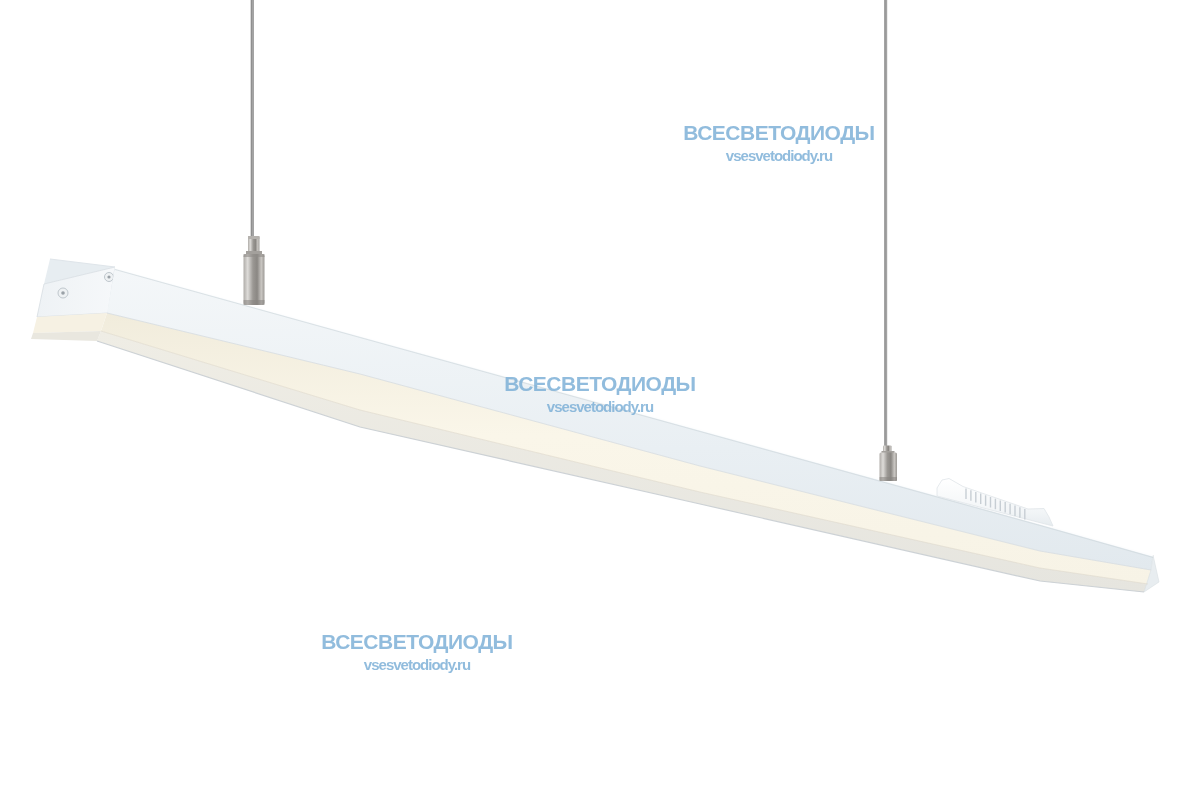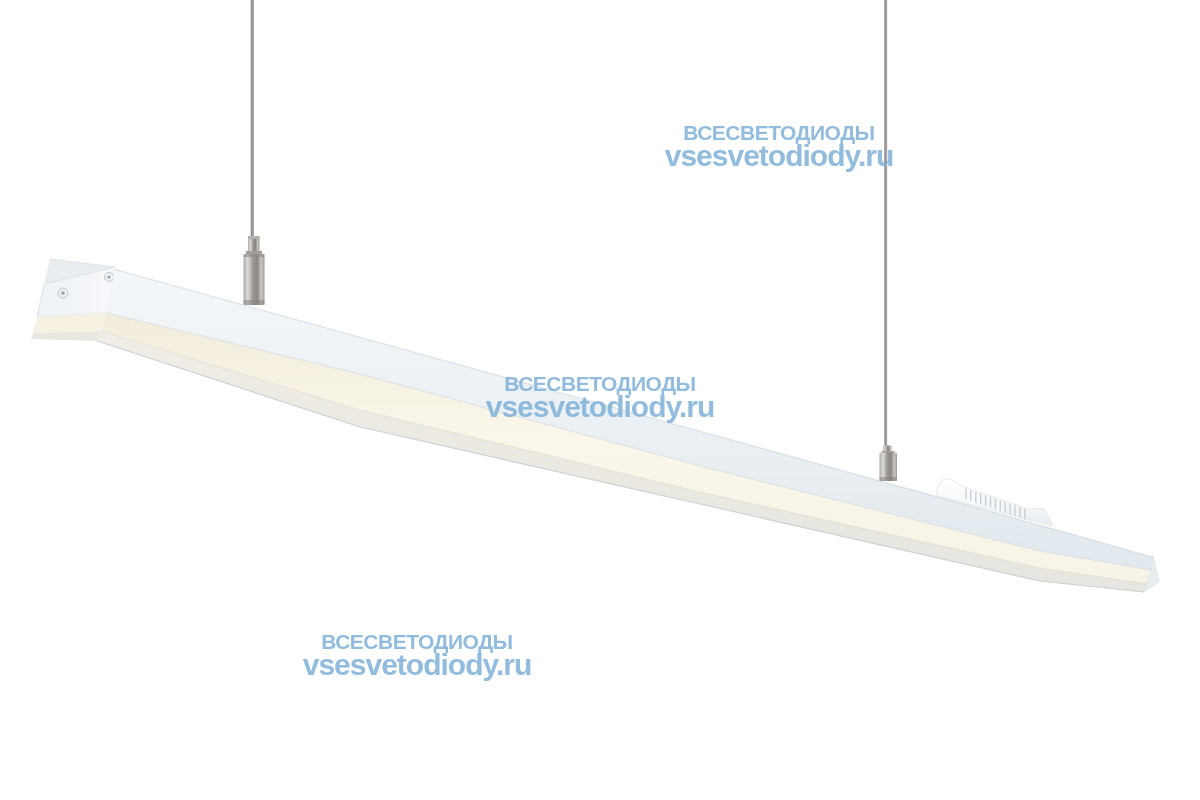--- a/index.html
+++ b/index.html
@@ -27,21 +27,21 @@
     pointer-events:none;
   }
   .watermark .wm-brand{
     display:block;
     font-size:21px;
     line-height:23px;
     letter-spacing:-0.5px;
   }
   .watermark .wm-domain{
     display:block;
-    font-size:30px;
+    font-size:15px;
     line-height:23px;
     letter-spacing:-1px;
   }
   .wm-top-right{left:779px;top:121px;}
   .wm-center{left:600px;top:372px;}
   .wm-bottom-left{left:417px;top:630px;}
 </style>
 </head>
 <body>
 

